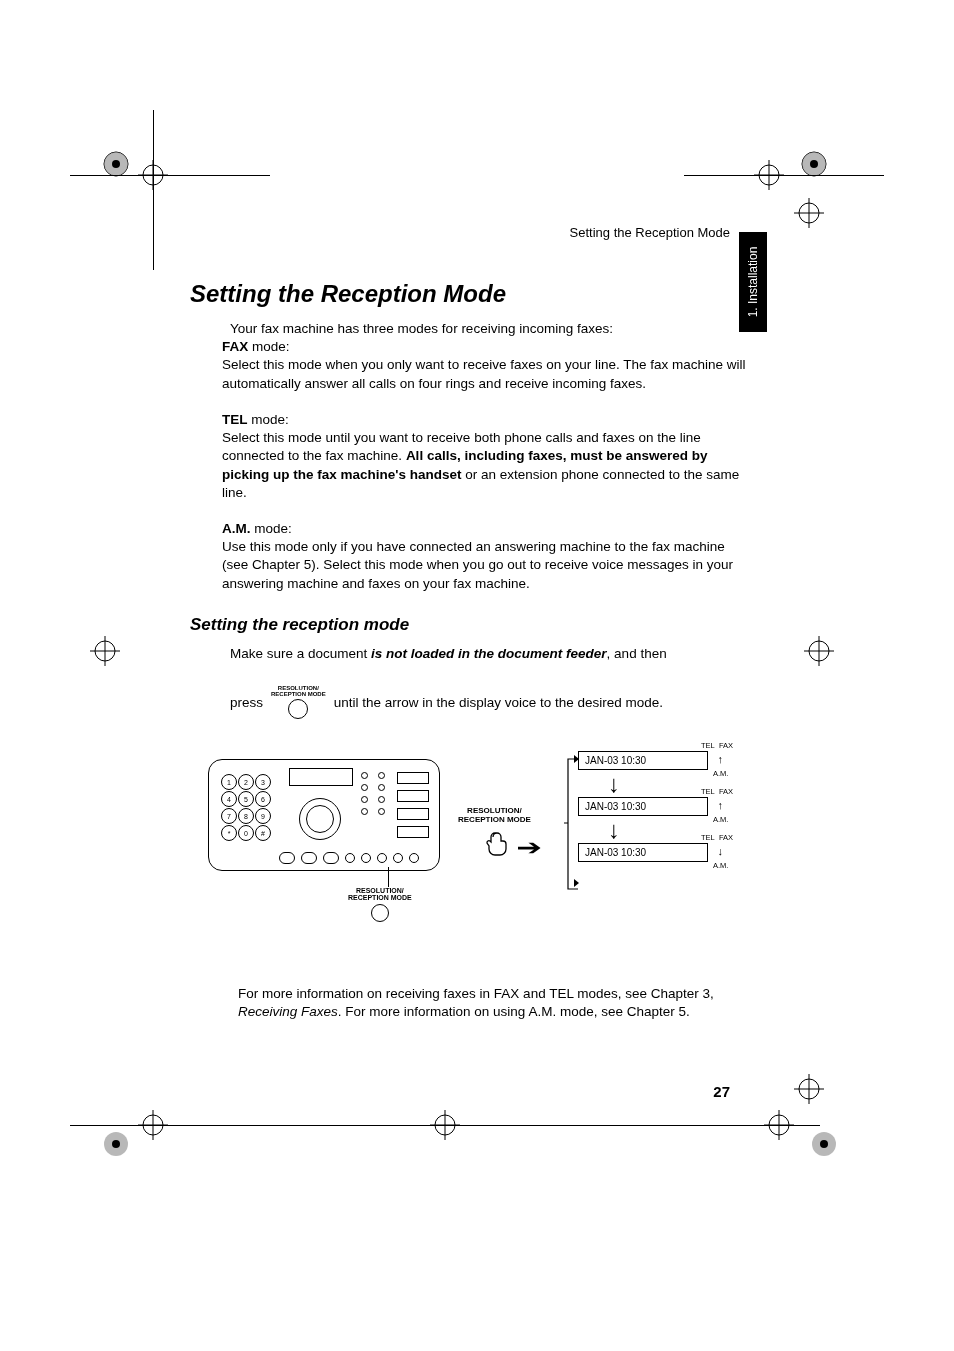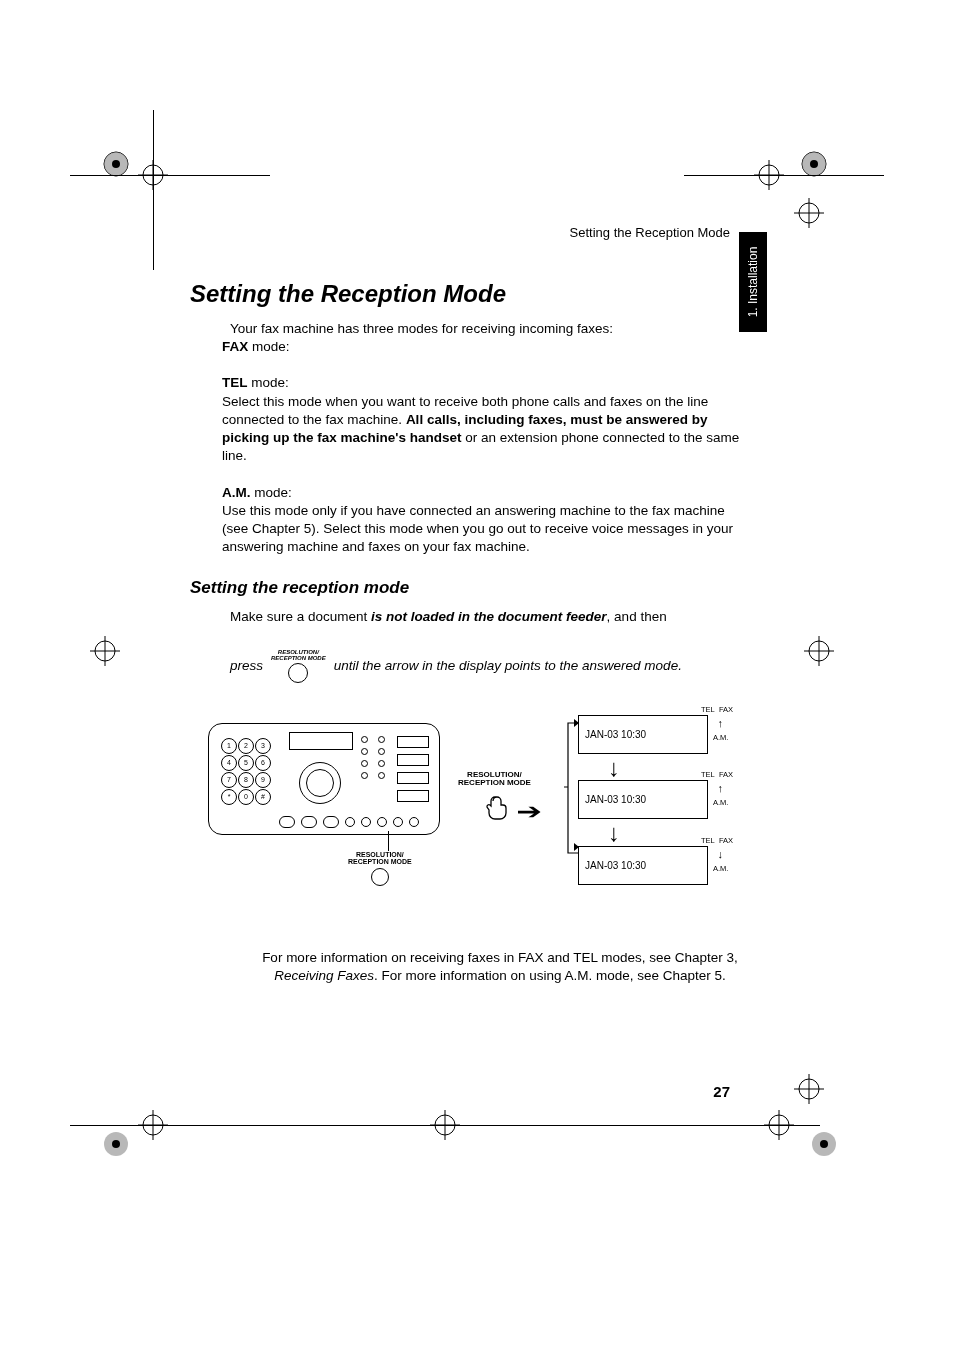--- a/index.html
+++ b/index.html
@@ -67,21 +67,20 @@
     font-weight: bold;
     margin: 22px 0 10px 0;
   }
   .press-line {
     margin-left: 40px;
     font-size: 13.5px;
     display: flex;
     align-items: center;
     gap: 8px;
     margin-top: 4px;
-    font-style: italic;
   }
   .btn-icon {
     display: inline-flex;
     flex-direction: column;
     align-items: center;
     font-size: 6px;
     line-height: 1;
     font-weight: bold;
   }
   .btn-icon .circle {
@@ -197,21 +196,21 @@
   }
   .lcd-group {
     position: absolute;
     left: 370px;
     top: -8px;
   }
   .lcd-box {
     width: 116px;
     border: 1px solid #000;
     font-size: 10px;
-    padding: 13px 6px;
+    padding: 3px 6px;
     position: relative;
     background: #fff;
   }
   .lcd-labels {
     position: absolute;
     left: 122px;
     top: -11px;
     font-size: 7.5px;
     white-space: nowrap;
   }
@@ -227,25 +226,24 @@
     top: 17px;
     font-size: 7.5px;
   }
   .down-arrow {
     font-size: 24px;
     line-height: 0.7;
     text-align: left;
     margin: 6px 0 4px 30px;
   }
   .footer-text {
-    margin-left: 60px;
+    margin-left: 48px;
     margin-top: 46px;
     font-size: 13.5px;
     line-height: 1.35;
-    text-align: center;
   }
   .page-num {
     position: absolute;
     left: 190px;
     top: 1075px;
     width: 540px;
     text-align: right;
     font-weight: bold;
     font-size: 15px;
     margin-top: 8px;
@@ -265,46 +263,47 @@
 </div>
 
 <div class="page">
 
   <h1 class="title">Setting the Reception Mode</h1>
 
   <div class="intro">Your fax machine has three modes for receiving incoming faxes:</div>
 
   <div class="mode-block">
     <b>FAX</b><span> mode:</span><br>
+    <span>Select this mode when you only want to receive faxes on your line. The fax machine will automatically answer all calls on four rings and receive incoming faxes.</span>
   </div>
 
   <div class="mode-block">
     <b>TEL</b><span> mode:</span><br>
-    <span>Select this mode when you want to receive both phone calls and faxes on the line connected to the fax machine. </span><b>All calls, including faxes, must be answered by picking up the fax machine's handset</b><span> or an extension phone connected to the same line.</span>
+    <span>Select this mode until you want to receive both phone calls and faxes on the line connected to the fax machine. </span><b>All calls, including faxes, must be answered by picking up the fax machine's handset</b><span> or an extension phone connected to the same line.</span>
   </div>
 
   <div class="mode-block">
     <b>A.M.</b><span> mode:</span><br>
     <span>Use this mode only if you have connected an answering machine to the fax machine (see Chapter 5). Select this mode when you go out to receive voice messages in your answering machine and faxes on your fax machine.</span>
   </div>
 
   <h2 class="subhead">Setting the reception mode</h2>
 
   <div class="body-text" style="margin-bottom:22px;">
     <span>Make sure a document </span><b><i>is not loaded in the document feeder</i></b><span>, and then</span>
   </div>
 
   <div class="press-line">
     <span>press</span>
     <span class="btn-icon">
       <span>RESOLUTION/</span>
       <span>RECEPTION MODE</span>
       <span class="circle"></span>
     </span>
-    <span>until the arrow in the display points to the answered mode.</span>
+    <span>until the arrow in the display voice to the desired mode.</span>
   </div>
 
   <div class="diagram">
     <div class="panel-box">
       <div class="keypad">
         <div class="k">1</div>
         <div class="k">2</div>
         <div class="k">3</div>
         <div class="k">4</div>
         <div class="k">5</div>

